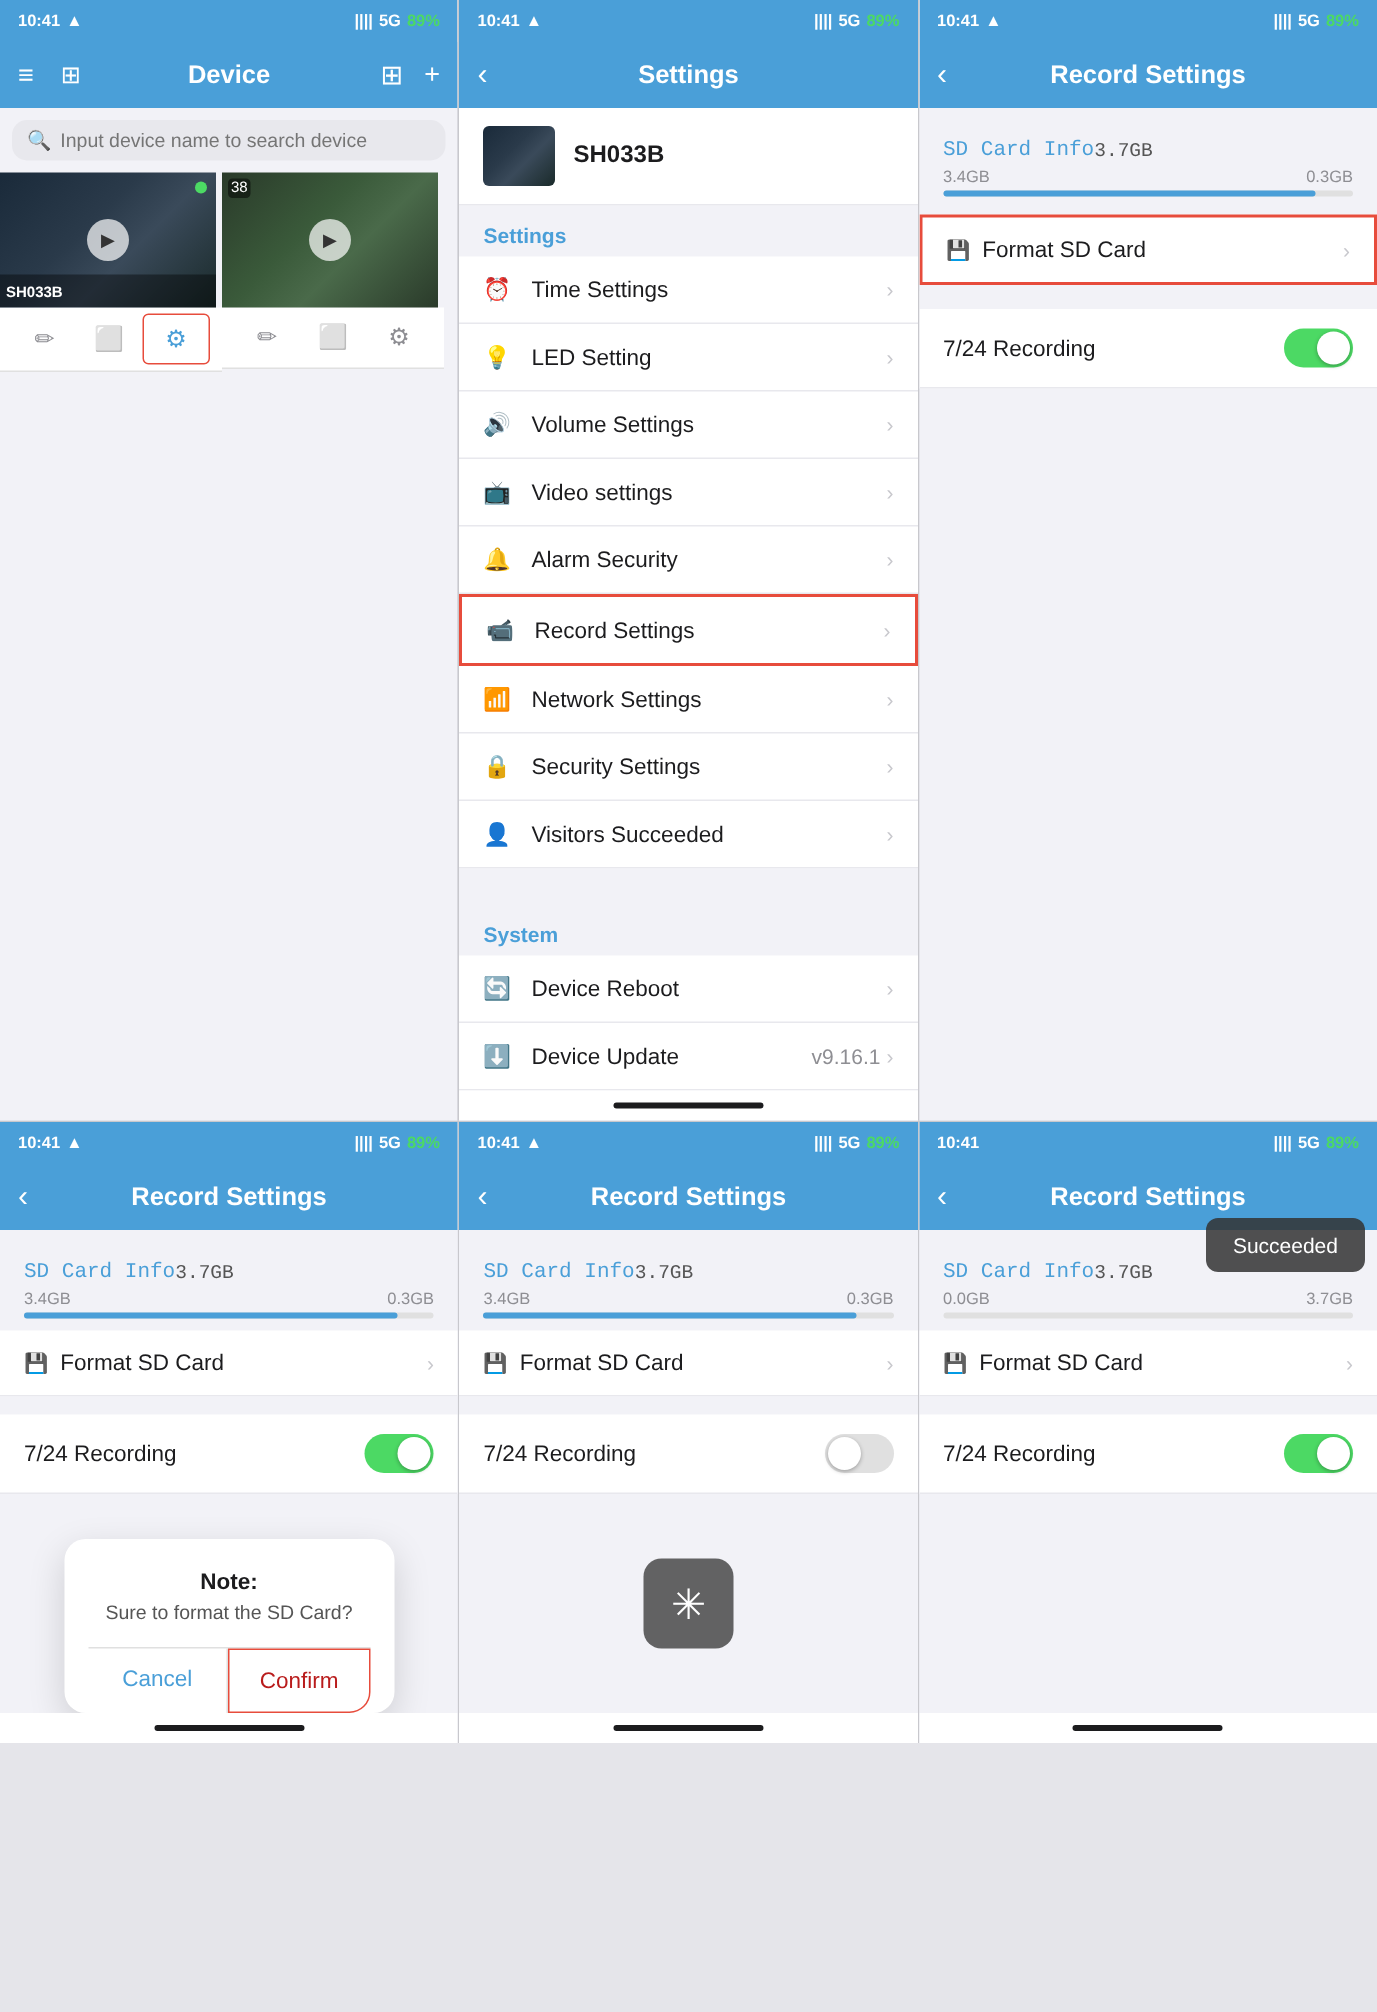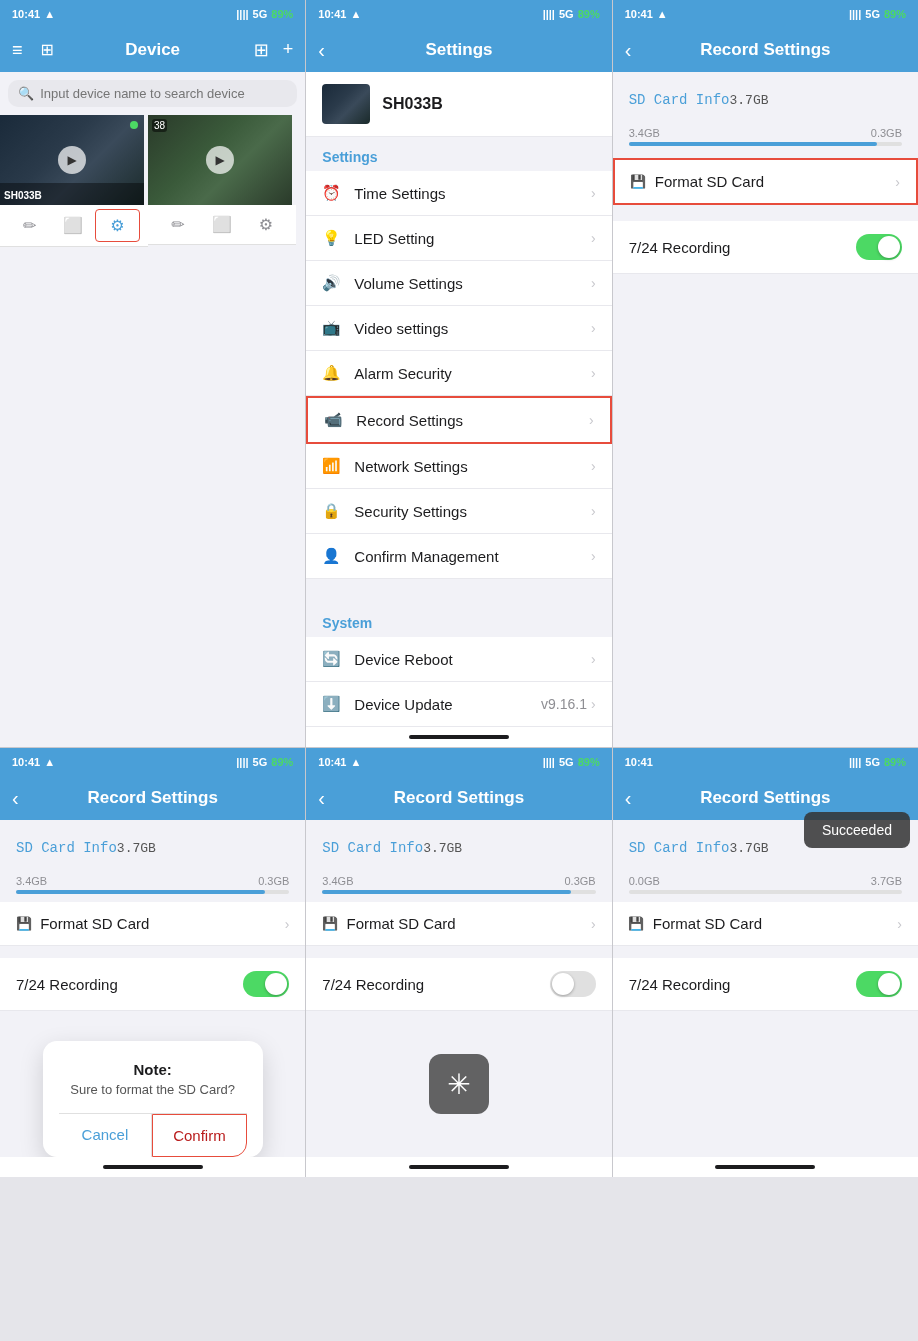--- a/index.html
+++ b/index.html
@@ -87,21 +87,21 @@
       display: flex; align-items: center; justify-content: center; color: white; font-size: 10px;
     }
     .device-card-name { font-size: 16px; font-weight: 600; color: #1c1c1e; }
     .record-header-row {
       display: flex; justify-content: flex-start; align-items: center;
       padding: 12px 16px 4px;
       font-family: Liberation Mono, monospace;
     }
     .record-header-label { color: #4a9fd8; font-size: 14px; font-weight: 500; }
     .record-header-value { color: #555; font-size: 13px; }
-    .storage-bar-wrap { padding: 0 16px 8px; margin-top: 15px; }
+    .storage-bar-wrap { padding: 0 16px 8px; }
     .storage-bar-labels { display: flex; justify-content: space-between; font-size: 11px; color: #8e8e93; margin-bottom: 3px; }
     .storage-bar-bg { height: 4px; background: #e0e0e0; border-radius: 2px; }
     .storage-bar-fill { height: 4px; background: #4a9fd8; border-radius: 2px; }
     .format-row {
       display: flex; align-items: center; padding: 13px 16px;
       background: white; border: 2px solid #e74c3c; cursor: pointer;
       margin: 4px 0;
     }
     .format-row-plain {
       display: flex; align-items: center; padding: 13px 16px;
@@ -304,21 +304,21 @@
         <span class="settings-item-label">Network Settings</span>
         <span class="settings-chevron">›</span>
       </div>
       <div class="settings-item">
         <span class="settings-item-icon">🔒</span>
         <span class="settings-item-label">Security Settings</span>
         <span class="settings-chevron">›</span>
       </div>
       <div class="settings-item">
         <span class="settings-item-icon">👤</span>
-        <span class="settings-item-label">Confirm Management</span>
+        <span class="settings-item-label">Visitors Succeeded</span>
         <span class="settings-chevron">›</span>
       </div>
     </div>
     <div class="settings-divider"></div>
     <div class="settings-section-title">System</div>
     <div class="settings-list">
       <div class="settings-item">
         <span class="settings-item-icon">🔄</span>
         <span class="settings-item-label">Device Reboot</span>
         <span class="settings-chevron">›</span>

